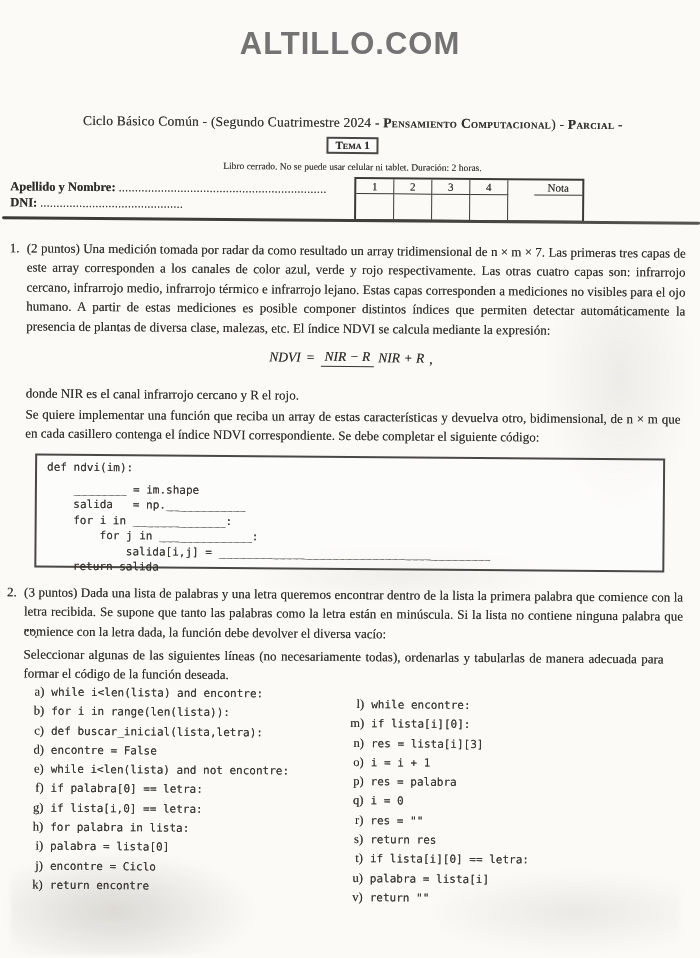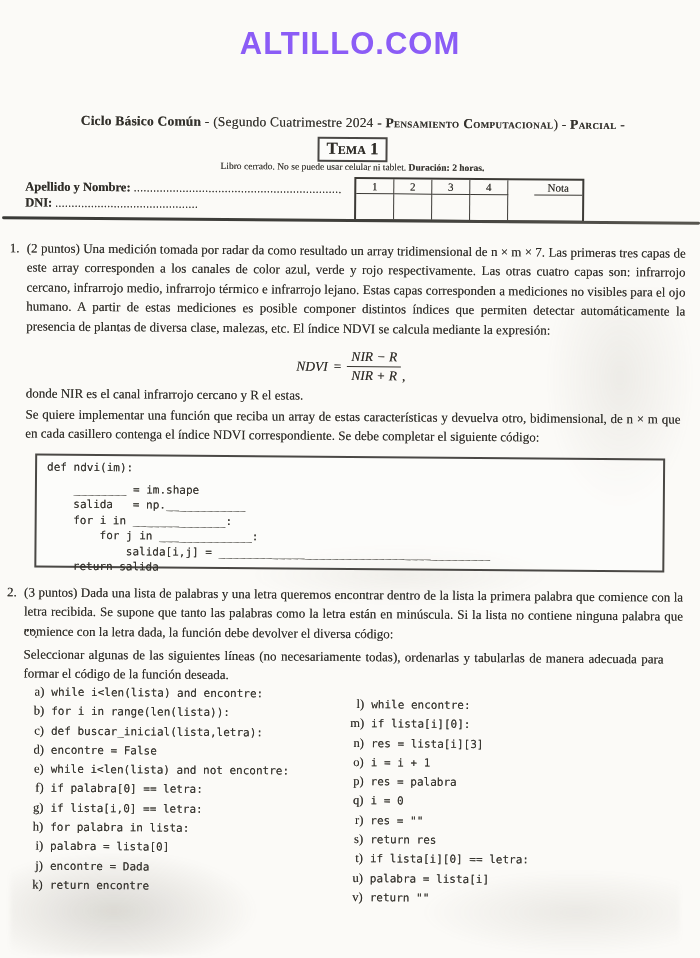--- a/index.html
+++ b/index.html
@@ -25,53 +25,53 @@
     filter:blur(2px); }
   .smudge.s4 { left:250px; top:545px; width:300px; height:60px;
     background:radial-gradient(ellipse at 50% 50%, rgba(120,114,100,0.08), rgba(120,114,100,0) 70%);
     filter:blur(2px); }
 
   .site-header {
     position:absolute; top:26px; left:0; width:100%;
     text-align:center;
     font-family:"Liberation Sans", sans-serif;
     font-weight:bold; font-size:31px; letter-spacing:1px;
-    color:#8b5cf6;
+    color:#737373;
   }
 
   
   .scan {
     position:absolute; top:0; left:0; width:700px; height:958px;
     transform:rotate(0.45deg);
     transform-origin:350px 480px;
     text-shadow:0 0 0.5px rgba(47,45,40,0.65);
   }
 
   .title-line {
     position:absolute; top:115px; left:0; width:100%;
     text-align:center; font-size:13.5px; color:#33312c;
     letter-spacing:0.2px; white-space:nowrap;
   }
-  .b { font-weight:bold; }
+  .b { font-weight:normal; }
   .sc { font-variant:small-caps; font-weight:bold; letter-spacing:0.4px; }
   .it { }
 
   .tema-box {
     position:absolute; top:137px; left:50%; transform:translateX(-50%);
     border:2px solid #4a4845; padding:0px 7px 1px 7px;
-    font-variant:small-caps; font-weight:bold; font-size:17px;
+    font-variant:small-caps; font-weight:bold; font-size:11px;
     background:rgba(255,255,255,0.4);
   }
   .note-line {
     position:absolute; top:162px; left:0; width:100%;
     text-align:center; font-size:9.5px; color:#3a3833;
   }
 
   .fields { position:absolute; top:181px; left:8px; font-size:12.5px; line-height:16px; }
-  .flabel { font-weight:bold;margin-left:15px; }
+  .flabel { font-weight:bold; }
   .fdots { font-size:11px; letter-spacing:0.5px; color:#3a3833; }
 
   .grade-table { position:absolute; top:177px; left:352px; width:230px; border:2px solid #3c3a36; }
   .g-head, .g-body { display:grid; grid-template-columns:38px 38px 38px 38px 1fr; }
   .gcell {
     border-right:1.5px solid #3c3a36;
     text-align:center; font-size:11px; line-height:14px; height:15px;
   }
   .gcell:last-child { border-right:none;margin-left:26px; }
   .g-head .gcell { border-bottom:1.5px solid #3c3a36; }
@@ -89,21 +89,21 @@
   .q1-intro { top:241px; }
   .q2-intro { top:585px; }
 
   .formula {
     position:absolute; top:349px; left:0; width:100%;
     display:flex; justify-content:center; align-items:center;
     font-size:13.5px;
   }
   .m { font-style:italic; }
   .formula .eq { margin:0 6px; font-style:normal; }
-  .frac { display:inline-flex; flex-direction:column; text-align:right; vertical-align:middle; }
+  .frac { display:inline-flex; text-align:right; vertical-align:middle; }
   .frac .num { border-bottom:1.2px solid #35332e; padding:0 4px 1px 4px; }
   .frac .den { padding:1px 4px 0 4px; }
   .formula .trail { align-self:flex-end; margin-left:1px; }
 
   .where-line { position:absolute; top:388px; left:25px; width:660px; font-size:13px; }
   .task-para  { position:absolute; top:407px; left:25px; width:655px;
     text-align:justify; font-size:13px; line-height:19px; }
 
   .codebox {
     position:absolute; top:456px; left:35px; width:630px; height:114px;
@@ -195,37 +195,37 @@
     <div class="formula">
       <span class="m">NDVI</span>
       <span class="eq">=</span>
       <span class="frac">
         <span class="num m">NIR − R</span>
         <span class="den m">NIR + R</span>
       </span>
       <span class="trail">,</span>
     </div>
 
-    <div class="where-line"><span>donde </span><span class="it">NIR</span><span> es el canal infrarrojo cercano y </span><span class="it">R</span><span> el estas.</span></div>
+    <div class="where-line"><span>donde </span><span class="it">NIR</span><span> es el canal infrarrojo cercano y </span><span class="it">R</span><span> el rojo.</span></div>
 
     <div class="task-para"><span>Se quiere implementar una función que reciba un </span><span class="it">array</span><span> de estas características y devuelva otro, bidimensional, de </span><span class="it">n × m</span><span> que en cada casillero contenga el índice </span><span class="it">NDVI</span><span> correspondiente. Se debe completar el siguiente código:</span></div>
 
     <div class="codebox">
         <div class="code-row">def ndvi(im):</div>
         <div class="code-row">    ________ = im.shape</div>
         <div class="code-row">    salida   = np.____________</div>
         <div class="code-row">    for i in ______________:</div>
         <div class="code-row">        for j in ______________:</div>
         <div class="code-row">            salida[i,j] = _________________________________________</div>
         <div class="code-row">    return salida</div>
       </div>
 
     <div class="qblock q2-intro">
       <span class="qnum">2.</span><span class="qpoints">(3 puntos)</span>
-      <span><span>Dada una lista de palabras y una letra queremos encontrar dentro de la lista la primera palabra que comience con la letra recibida. Se supone que tanto las palabras como la letra están en minúscula. Si la lista no contiene ninguna palabra que comience con la letra dada, la función debe devolver el </span><span class="it">diversa</span><span> código:</span></span>
+      <span><span>Dada una lista de palabras y una letra queremos encontrar dentro de la lista la primera palabra que comience con la letra recibida. Se supone que tanto las palabras como la letra están en minúscula. Si la lista no contiene ninguna palabra que comience con la letra dada, la función debe devolver el </span><span class="it">diversa</span><span> vacío:</span></span>
     </div>
 
     <div class="empty-str">"".</div>
 
     <div class="select-para">Seleccionar algunas de las siguientes líneas (no necesariamente todas), ordenarlas y tabularlas de manera adecuada para formar el código de la función deseada.</div>
 
     <div class="options">
       <div class="opt-col left">
           <div class="op-row">
           <span class="op-label">a)</span>
@@ -258,21 +258,21 @@
           <div class="op-row">
           <span class="op-label">h)</span>
           <span class="op-code">for palabra in lista:</span>
         </div>
           <div class="op-row">
           <span class="op-label">i)</span>
           <span class="op-code">palabra = lista[0]</span>
         </div>
           <div class="op-row">
           <span class="op-label">j)</span>
-          <span class="op-code">encontre = Dada</span>
+          <span class="op-code">encontre = Ciclo</span>
         </div>
           <div class="op-row">
           <span class="op-label">k)</span>
           <span class="op-code">return encontre</span>
         </div>
         </div>
       <div class="opt-col right">
           <div class="op-row">
           <span class="op-label">l)</span>
           <span class="op-code">while encontre:</span>

